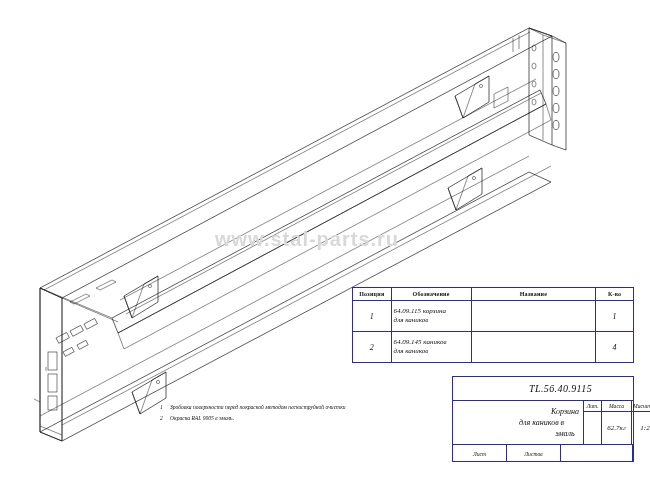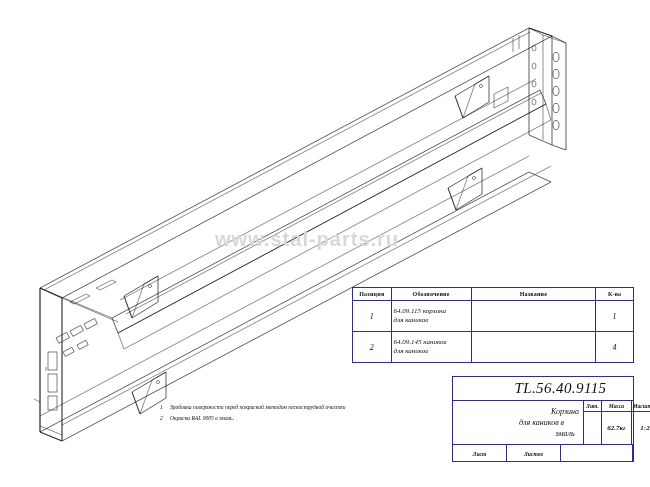--- a/index.html
+++ b/index.html
@@ -83,21 +83,21 @@
     box-sizing:border-box;
   }
   .tb-code{
     position:absolute;left:0;top:0;width:100%;height:24px;
     border-bottom:1px solid #2a2aa8;
     display:flex;align-items:center;justify-content:center;
     box-sizing:border-box;
   }
   .tb-code span{
     font-family:"Liberation Serif", serif;
-    font-size:15px;font-style:italic;color:#111;letter-spacing:.4px;margin-left:35px;
+    font-size:10px;font-style:italic;color:#111;letter-spacing:.4px;margin-left:35px;
   }
   .tb-mid{
     position:absolute;left:0;top:24px;width:100%;height:44px;
     box-sizing:border-box;border-bottom:1px solid #2a2aa8;
     display:flex;
   }
   .tb-name{
     flex:1;display:flex;align-items:center;justify-content:center;
     text-align:center;
     border-right:1px solid #2a2aa8;
@@ -110,21 +110,20 @@
   }
   .tb-cols{width:74px;display:flex;flex-direction:column;box-sizing:border-box;}
   .tb-cols .hdr{display:flex;height:11px;border-bottom:1px solid #2a2aa8;box-sizing:border-box;}
   .tb-cols .val{display:flex;height:33px;box-sizing:border-box;}
   .tb-c{
     display:flex;align-items:center;justify-content:center;
     font-family:"Liberation Serif", serif;
     font-size:5.6px;font-style:italic;color:#111;
     box-sizing:border-box;
     border-right:1px solid #2a2aa8;
-    font-weight:bold;
   }
   .tb-c:last-child{border-right:none;}
   .c-lit{width:18px;}
   .c-mass{width:30px;}
   .c-scale{width:26px;}
   .tb-cols .val .tb-c{font-size:7px;}
   .tb-bot{
     position:absolute;left:0;top:68px;width:100%;height:17px;
     display:flex;box-sizing:border-box;
   }

